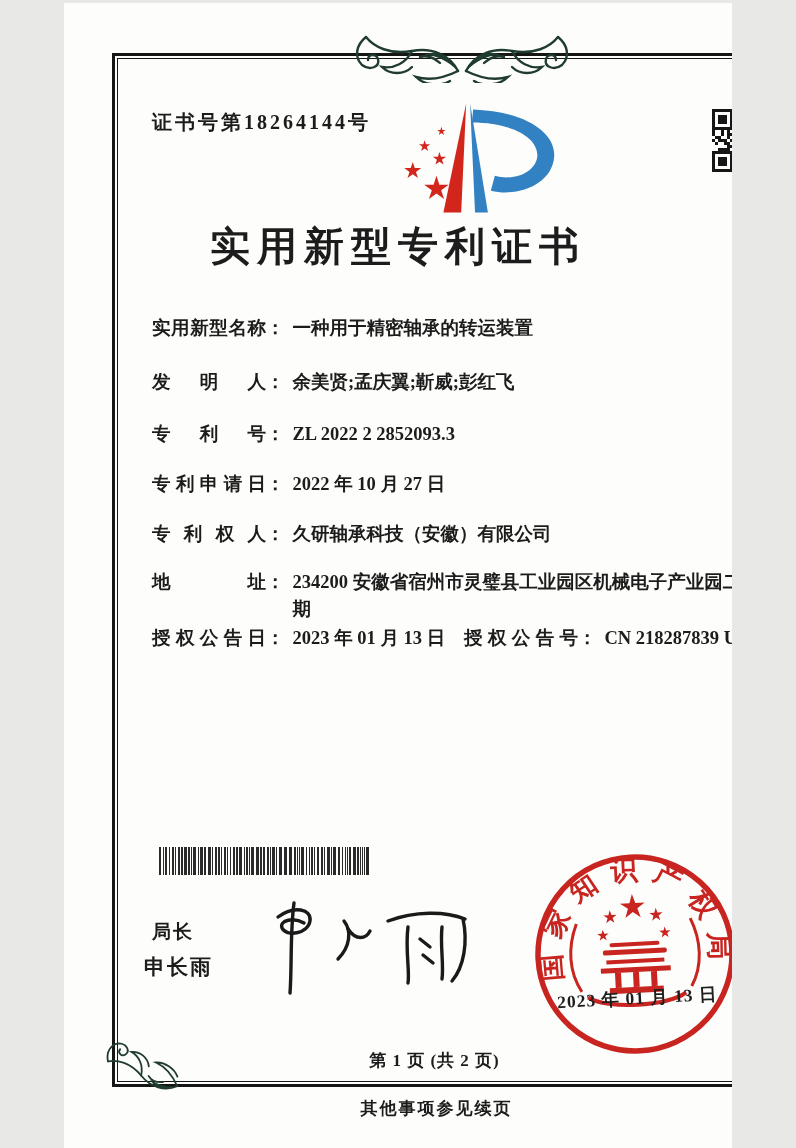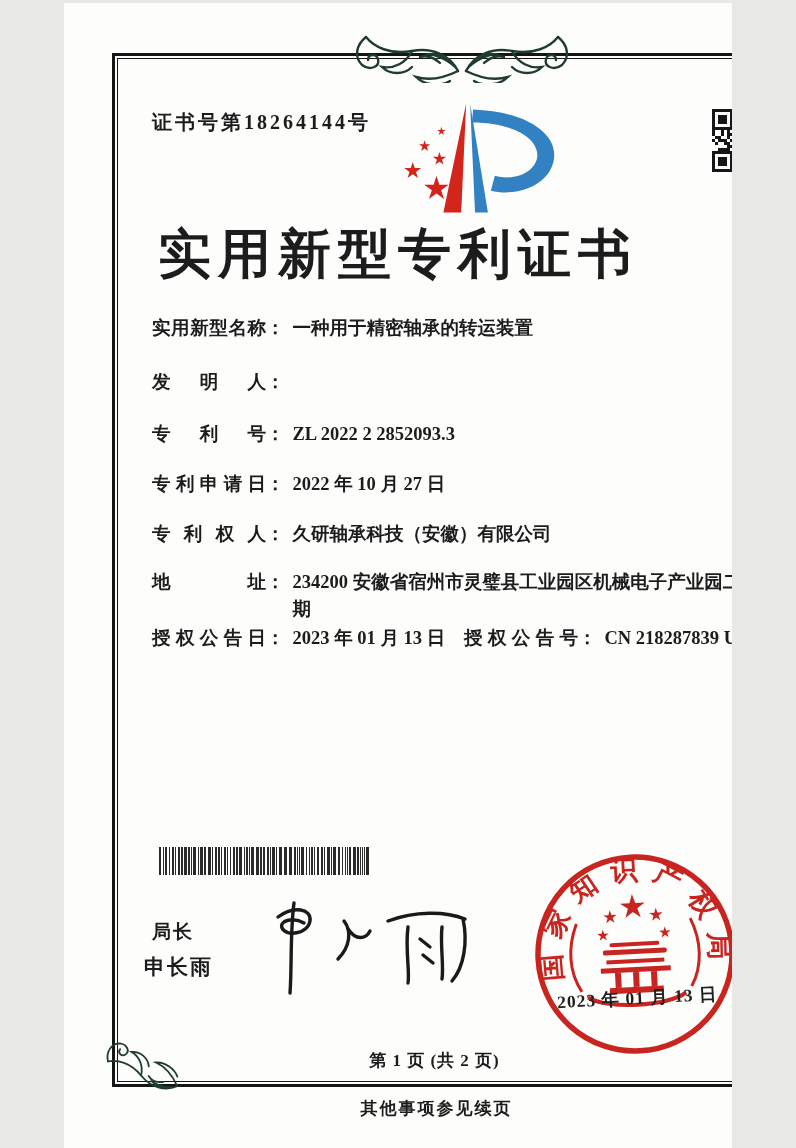--- a/index.html
+++ b/index.html
@@ -7,21 +7,21 @@
     position:relative;width:668px;height:1148px;margin:3px auto;
     background:#fdfdfb;overflow:hidden;
     font-family:"Liberation Serif","DejaVu Serif",serif;color:#1c1c1c;
   }
   .frame{position:absolute;left:48px;top:50px;width:697px;height:1028px;border:3px solid #161616;}
   .frame-inner{position:absolute;inset:2px;border:1.5px solid #161616;}
   .cert-number{position:absolute;left:88px;top:106px;font-size:20px;font-weight:600;letter-spacing:3px;}
   .logo{position:absolute;left:326px;top:98px;width:178px;height:115px;}
   .qr{position:absolute;left:648px;top:106px;width:63px;height:63px;}
   .title{position:absolute;left:0;top:216px;width:100%;text-align:center;
-         font-size:53px;font-weight:700;letter-spacing:7px;}
+         font-size:40px;font-weight:700;letter-spacing:7px;}
   .fields{position:absolute;left:88px;top:0;width:625px;font-size:18.5px;font-weight:700;}
   .field{position:absolute;display:flex;align-items:flex-start;line-height:27px;white-space:nowrap;}
   .flabel{display:inline-block;width:114px;text-align:justify;text-align-last:justify;}
   .fcolon{display:inline-block;margin:0 2px 0 0;}
   .fvalue{display:inline-block;margin-left:6px;}
   .fvalue.wrap{white-space:normal;width:452px;}
   .paragraphs{position:absolute;left:88px;top:650px;width:623px;
               font-size:17.5px;line-height:29px;font-weight:500;text-align:justify;}
   .paragraphs p{margin:0;text-indent:2em;}
   .barcode{position:absolute;left:95px;top:844px;width:215px;height:28px;}
@@ -335,20 +335,21 @@
 
   <div class="fields">
     <div class="field" style="top:312px">
       <span class="flabel">实用新型名称</span>
         <span class="fcolon">：</span>
       <span class="fvalue">一种用于精密轴承的转运装置</span>
     </div>
     <div class="field" style="top:366px">
       <span class="flabel">发明人</span>
         <span class="fcolon">：</span>
+      <span class="fvalue">余美贤;孟庆翼;靳威;彭红飞</span>
     </div>
     <div class="field" style="top:418px">
       <span class="flabel">专利号</span>
         <span class="fcolon">：</span>
       <span class="fvalue">ZL 2022 2 2852093.3</span>
     </div>
     <div class="field" style="top:468px">
       <span class="flabel">专利申请日</span>
         <span class="fcolon">：</span>
       <span class="fvalue">2022 年 10 月 27 日</span>

